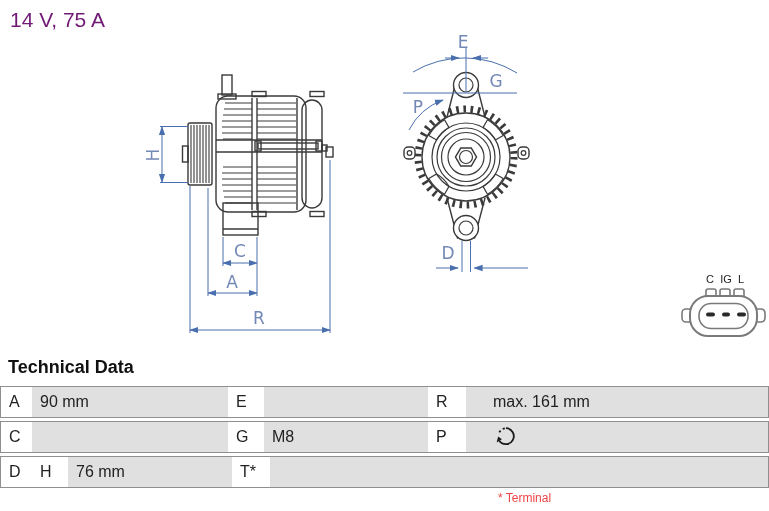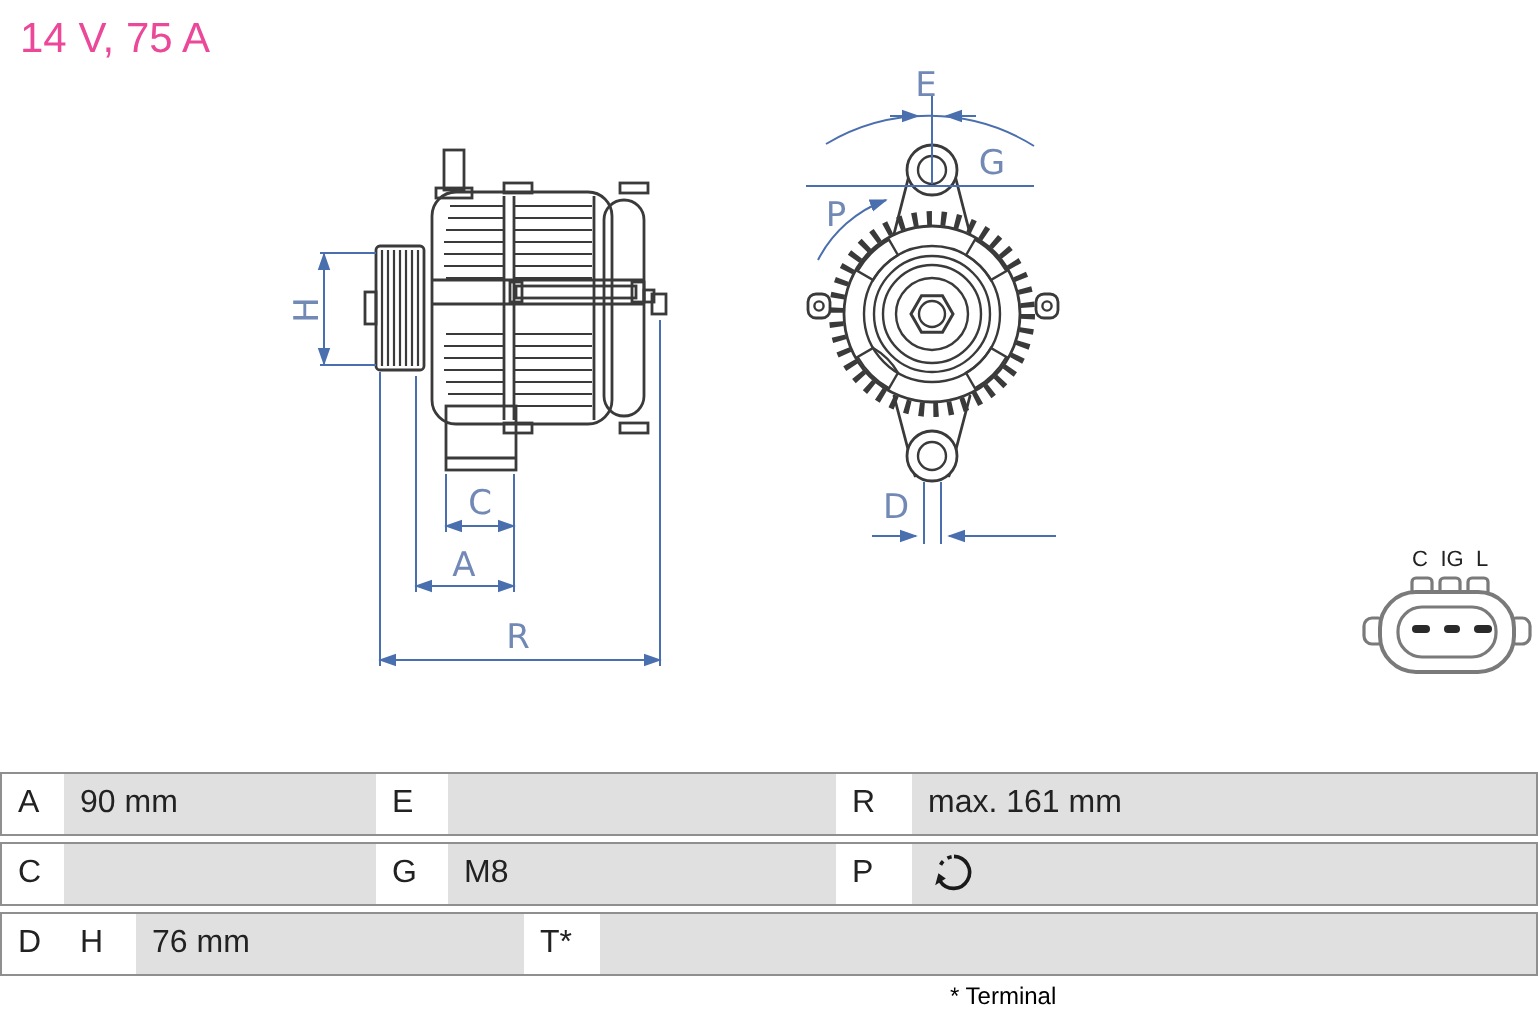--- a/index.html
+++ b/index.html
@@ -1,34 +1,34 @@
 <!DOCTYPE html>
 <html><head>
 <meta charset="utf-8">
 <style>
   html,body{margin:0;padding:0;background:#fff;}
   #page{
     position:relative;width:769px;height:511px;background:#ffffff;overflow:hidden;
     font-family:"Liberation Sans", sans-serif;color:#1a1a1a;
   }
   .abs{position:absolute;}
-  #title{left:10px;top:8px;font-size:21px;color:#ec4899;}
+  #title{left:10px;top:8px;font-size:21px;color:#701a75;}
   #tech-heading{left:8px;top:357px;font-size:18px;font-weight:bold;color:#111;}
   
   #tech-table{left:0;top:386px;width:769px;}
   .trow{
     box-sizing:border-box;width:769px;height:32px;margin-bottom:3px;
     border:1px solid #8f8f8f;display:flex;align-items:stretch;background:#e0e0e0;
   }
   .cell{display:flex;align-items:center;font-size:16px;color:#222;box-sizing:border-box;}
   .lbl{background:#ffffff;padding-left:8px;}
   .val{background:#e0e0e0;padding-left:8px;}
-  .c1l{width:31px;} .c1v{width:156px;} .c2l{width:36px;} .c2v{width:194px;}
-  .c3l{width:38px;} .c3v{flex:1;}
-  #footnote{left:475px;top:491px;font-size:12px;color:#000000;}
+  .c1l{width:31px;} .c1v{width:196px;} .c2l{width:36px;} .c2v{width:164px;}
+  .c3l{width:38px;} .c3v{flex:1;margin-left:19px;}
+  #footnote{left:498px;top:491px;font-size:12px;color:#ef4444;}
   
   text.dim{font-family:"DejaVu Sans", sans-serif;font-size:17px;fill:#7289b6;font-weight:400;}
   text.conn{font-family:"Liberation Sans", sans-serif;font-size:11px;fill:#222;}
   svg{display:block;}
 </style>
 </head>
 <body>
 
 <div id="page">
 
@@ -178,20 +178,21 @@
     <g fill="#2a2a2a" stroke="none">
       <rect x="706" y="312.5" width="9" height="4" rx="2"></rect>
       <rect x="722" y="312.5" width="8" height="4" rx="2"></rect>
       <rect x="737" y="312.5" width="9" height="4" rx="2"></rect>
     </g>
     <text class="conn" x="710" y="283" text-anchor="middle">C</text>
     <text class="conn" x="726" y="283" text-anchor="middle">IG</text>
     <text class="conn" x="741" y="283" text-anchor="middle">L</text>
   </svg>
 
+  <div class="abs" id="tech-heading">Technical Data</div>
 
   <div class="abs" id="tech-table">
 
     <div class="trow">
       <div class="cell lbl c1l">A</div>
       <div class="cell val c1v">90 mm</div>
       <div class="cell lbl c2l">E</div>
       <div class="cell val c2v"></div>
       <div class="cell lbl c3l">R</div>
       <div class="cell val c3v">max. 161 mm</div>

